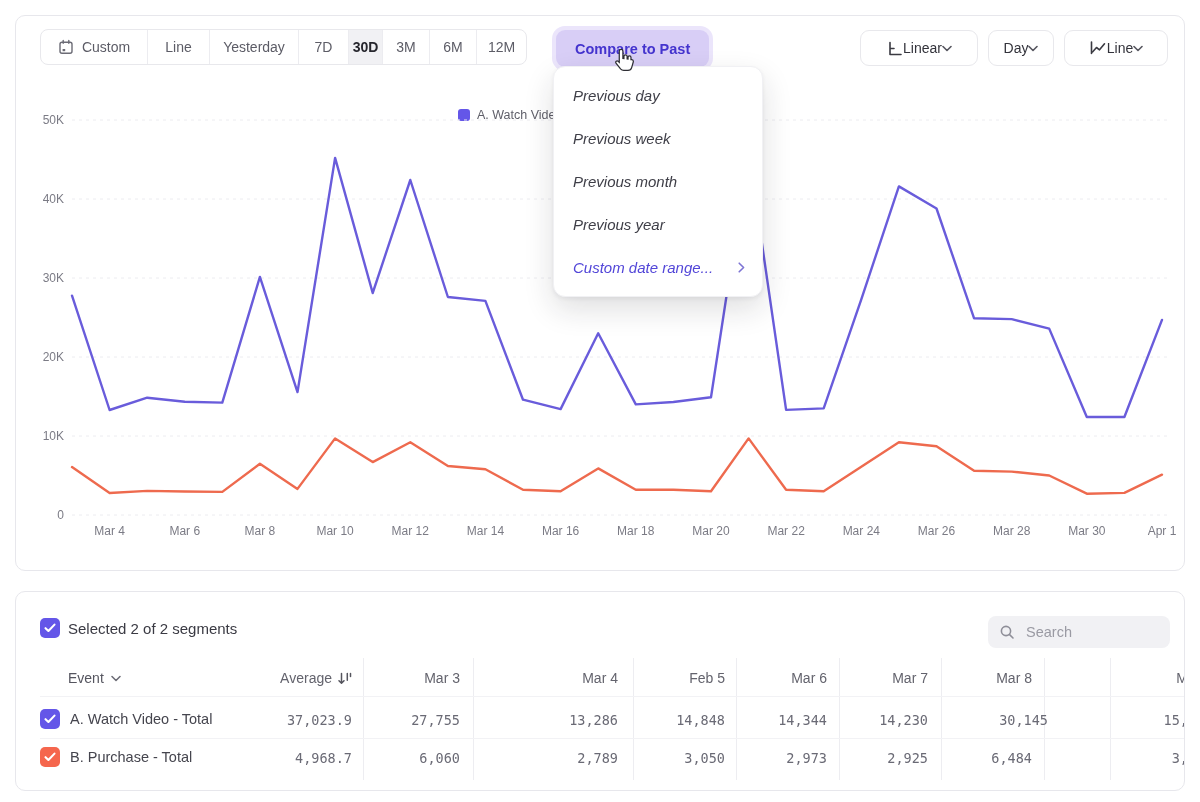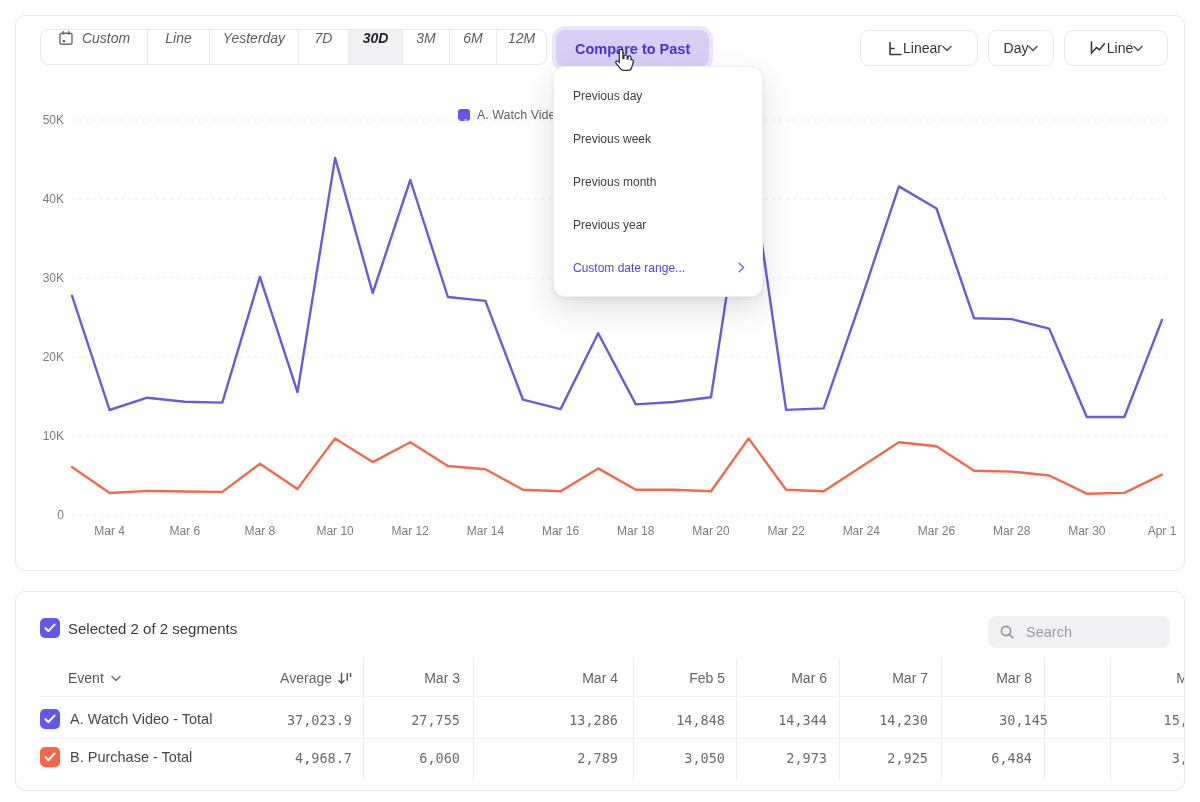--- a/index.html
+++ b/index.html
@@ -5,22 +5,22 @@
   html,body{margin:0;padding:0;background:#fff;}
   .page{position:relative;width:1200px;height:802px;background:#ffffff;overflow:hidden;
         font-family:"Liberation Sans",sans-serif;color:#3c3c44;}
   .card{position:absolute;background:#fff;border:1px solid #e7e7ec;border-radius:10px;box-sizing:border-box;}
   #chart-card{left:15px;top:15px;width:1170px;height:556px;}
   #table-card{left:15px;top:591px;width:1170px;height:200px;overflow:hidden;}
 
   
   .range-group{position:absolute;left:24px;top:13px;height:36px;display:flex;align-items:stretch;
                border:1px solid #e8e8ec;border-radius:8px;overflow:hidden;background:#fff;box-sizing:border-box;}
-  .range-item{display:flex;align-items:flex-start;justify-content:center;gap:8px;font-size:14px;color:#5c5c66;
-              border-right:1px solid #ececf0;cursor:pointer;white-space:nowrap;box-sizing:border-box;font-style:italic;}
+  .range-item{display:flex;align-items:center;justify-content:center;gap:8px;font-size:14px;color:#5c5c66;
+              border-right:1px solid #ececf0;cursor:pointer;white-space:nowrap;box-sizing:border-box;}
   .range-item:last-child{border-right:none;}
   .range-item.active{background:#f1f1f4;color:#26262d;font-weight:700;}
   .compare-btn{position:absolute;left:540px;top:14px;height:37px;padding:0 19px;background:#d8cef6;color:#4434ce;
                font-size:14.5px;font-weight:600;border:none;border-radius:9px;cursor:pointer;
                box-shadow:0 0 0 4px #ebe5fb;font-family:inherit;}
   .ctrl-btn{position:absolute;top:14px;height:36px;display:flex;align-items:center;justify-content:center;gap:0;
             border:1px solid #e8e8ec;border-radius:9px;background:#fff;font-size:14px;color:#33333b;font-weight:500;
             cursor:pointer;box-sizing:border-box;}
   #btn-linear{left:844px;width:118px;}
   #btn-day{left:972px;width:66px;}
@@ -31,21 +31,21 @@
   .legend{position:absolute;left:442px;top:92px;display:flex;gap:26px;align-items:center;}
   .legend-entry{display:flex;align-items:center;gap:7px;font-size:12.5px;color:#5f5f69;cursor:pointer;}
   .swatch{width:12px;height:12px;border-radius:3px;}
 
   #chart-svg{position:absolute;left:0;top:0;}
 
   
   .dropdown{position:absolute;left:553px;top:66px;width:210px;background:#fff;border:1px solid #f1f1f4;
             border-radius:12px;box-shadow:0 2px 4px rgba(25,25,35,.06),0 12px 30px rgba(25,25,35,.14);
             padding:7px 0;z-index:5;box-sizing:border-box;}
-  .menu-item{height:43px;display:flex;align-items:center;padding:0 19px;font-size:12px;color:#3e3e47;cursor:pointer;}
+  .menu-item{height:43px;display:flex;align-items:center;padding:0 19px;font-size:15px;color:#3e3e47;cursor:pointer;font-style:italic;}
   .menu-item.purple{color:#5246d8;justify-content:space-between;padding-right:17px;}
 
   .cursor{position:absolute;left:612px;top:48px;z-index:9;pointer-events:none;}
 
   
   .checkbox{position:absolute;width:20px;height:20px;border-radius:5px;display:flex;align-items:center;
             justify-content:center;cursor:pointer;}
   #seg-label{position:absolute;left:52px;top:28px;font-size:15px;color:#3a3a43;}
   .search{position:absolute;left:972px;top:24px;width:182px;height:32px;background:#f1f1f4;border-radius:8px;
           display:flex;align-items:center;padding:0 11px;gap:9px;box-sizing:border-box;}
@@ -78,21 +78,21 @@
         </div>
         <div class="range-item" style="width: 62px;">
           <span>Line</span>
         </div>
         <div class="range-item" style="width: 89px;">
           <span>Yesterday</span>
         </div>
         <div class="range-item" style="width: 50px;">
           <span>7D</span>
         </div>
-        <div class="range-item active" style="width: 54px;">
+        <div class="range-item active" style="width: 34px;">
           <span>30D</span>
         </div>
         <div class="range-item" style="width: 47px;">
           <span>3M</span>
         </div>
         <div class="range-item" style="width: 47px;">
           <span>6M</span>
         </div>
         <div class="range-item" style="width: 49px;">
           <span>12M</span>

